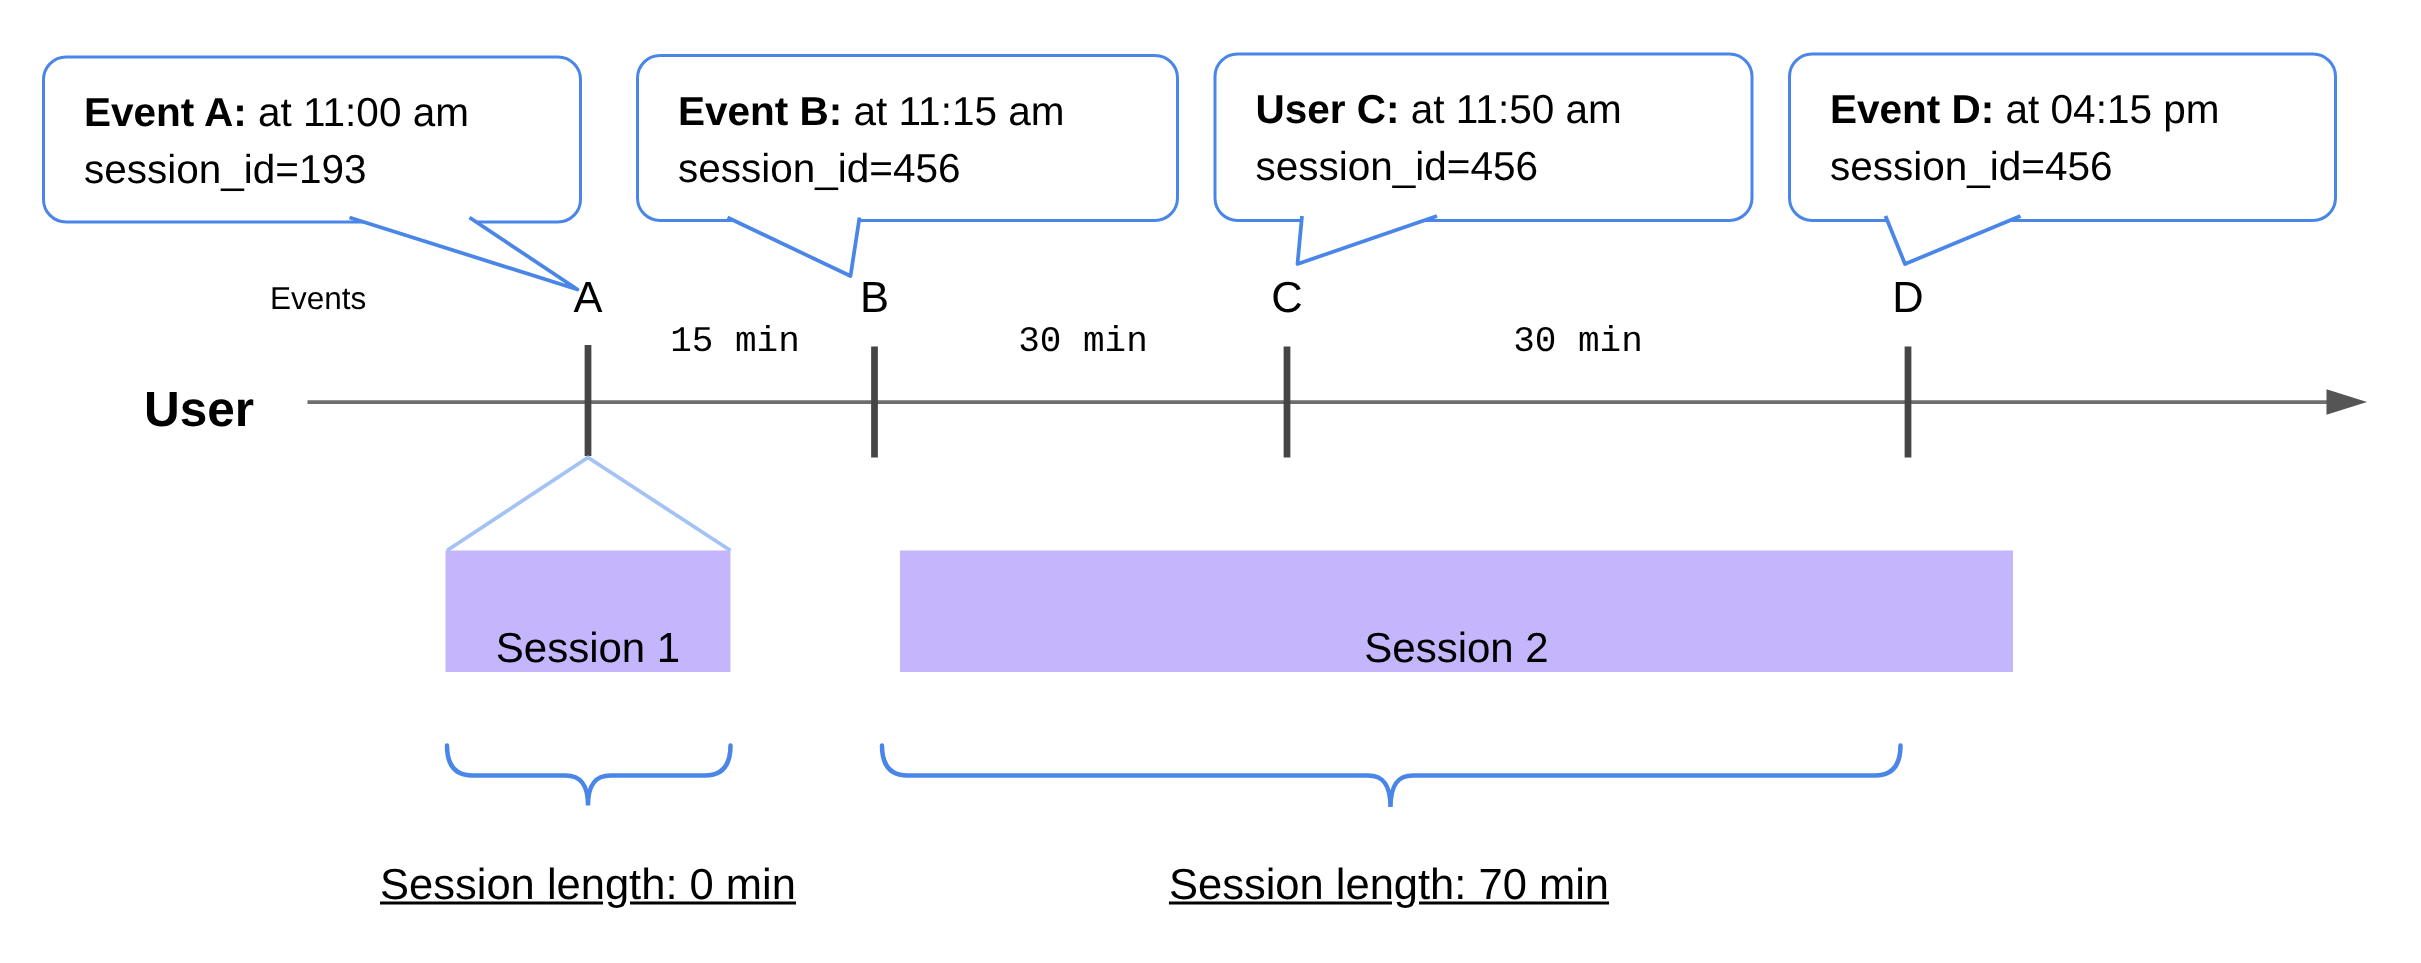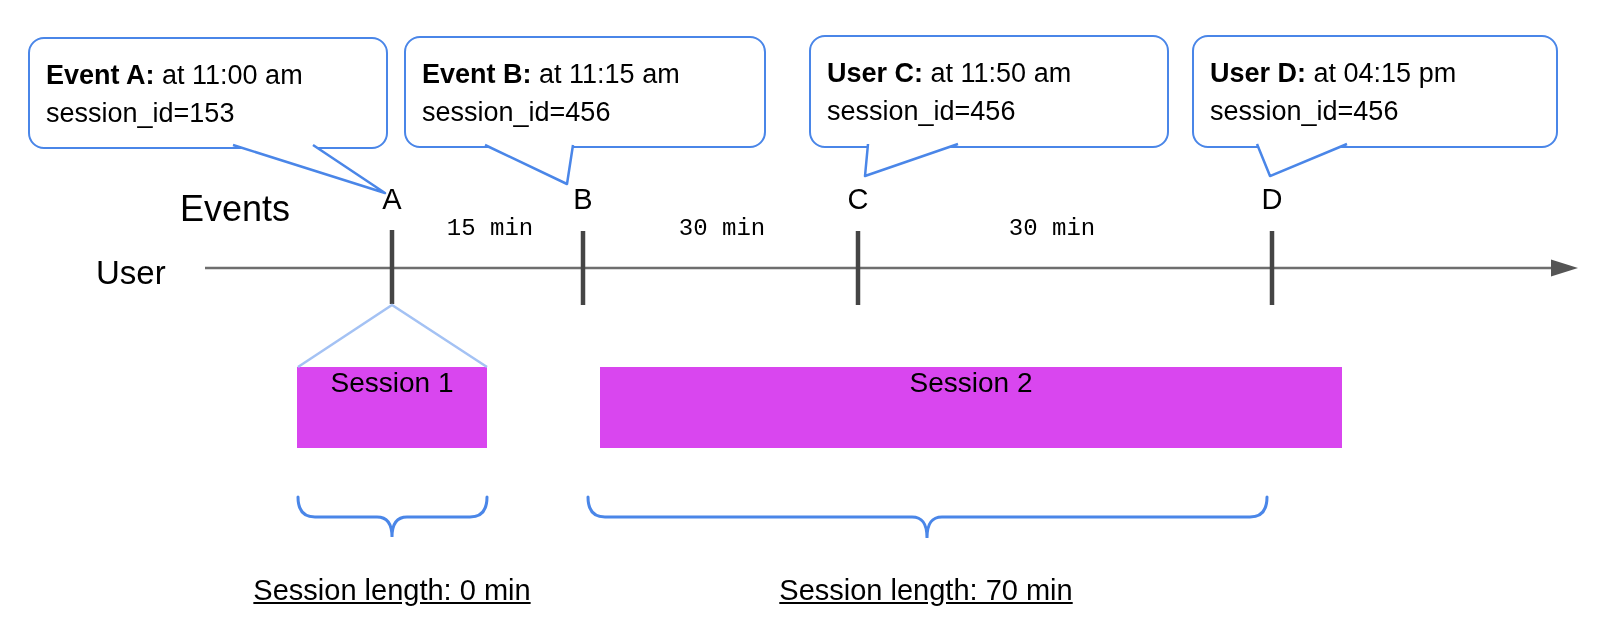--- a/index.html
+++ b/index.html
@@ -3,59 +3,59 @@
 <meta charset="utf-8">
 <style>
   html,body { margin:0; padding:0; background:#ffffff; }
   .canvas {
     position:relative; width:1614px; height:642px; background:#ffffff;
     font-family:"Liberation Sans", sans-serif; color:#000; overflow:hidden;
   }
   .callout {
     position:absolute; background:#fff; border:2.5px solid #4a86e8;
     border-radius:16px; box-sizing:border-box;
-    font-size:27px; line-height:38px; padding:17px 18px 10px 16px;
+    font-size:27px; line-height:38px; padding:17px 18px 10px 26px;
     z-index:1; white-space:nowrap;
   }
   .callout .b { font-weight:bold; }
   .lbl { position:absolute; white-space:nowrap; }
-  .events-lbl { left:180px; top:188px; font-size:36px; }
-  .user-lbl   { left:96px;  top:254px; font-size:33px; }
+  .events-lbl { left:180px; top:188px; font-size:21px; }
+  .user-lbl   { left:96px;  top:254px; font-size:33px;font-weight:bold; }
   .marker     { top:183px; font-size:29px; transform:translateX(-50%); }
   .interval   { top:215px; font-size:24px; transform:translateX(-50%);font-family:Liberation Mono, monospace; }
   .session-bar {
-    position:absolute; top:367px; height:81px; background:#d946ef;
-    display:flex; align-items:flex-start; justify-content:center;
+    position:absolute; top:367px; height:81px; background:#c4b5fd;
+    display:flex; align-items:flex-end; justify-content:center;
     font-size:28px; z-index:2;
   }
   .length-lbl { top:574px; font-size:29px; transform:translateX(-50%);text-decoration:underline; }
   .overlay { position:absolute; left:0; top:0; z-index:10; pointer-events:none; }
 </style>
 </head>
 <body>
 
 <div class="canvas">
 
   <div class="callout" style="left:28px;top:37px;width:360px;height:112px">
     <div><span class="b">Event A:</span> <span>at 11:00 am</span></div>
-    <div>session_id=153</div>
+    <div>session_id=193</div>
   </div>
 
-  <div class="callout" style="left:404px;top:36px;width:362px;height:112px">
+  <div class="callout" style="left:424px;top:36px;width:362px;height:112px">
     <div><span class="b">Event B:</span> <span>at 11:15 am</span></div>
     <div>session_id=456</div>
   </div>
 
   <div class="callout" style="left:809px;top:35px;width:360px;height:113px">
     <div><span class="b">User C:</span> <span>at 11:50 am</span></div>
     <div>session_id=456</div>
   </div>
 
   <div class="callout" style="left:1192px;top:35px;width:366px;height:113px">
-    <div><span class="b">User D:</span> <span>at 04:15 pm</span></div>
+    <div><span class="b">Event D:</span> <span>at 04:15 pm</span></div>
     <div>session_id=456</div>
   </div>
 
   <div class="lbl events-lbl">Events</div>
   <div class="lbl user-lbl">User</div>
 
   <div class="lbl marker" style="left:392px">A</div>
   <div class="lbl marker" style="left:583px">B</div>
   <div class="lbl marker" style="left:858px">C</div>
   <div class="lbl marker" style="left:1272px">D</div>

